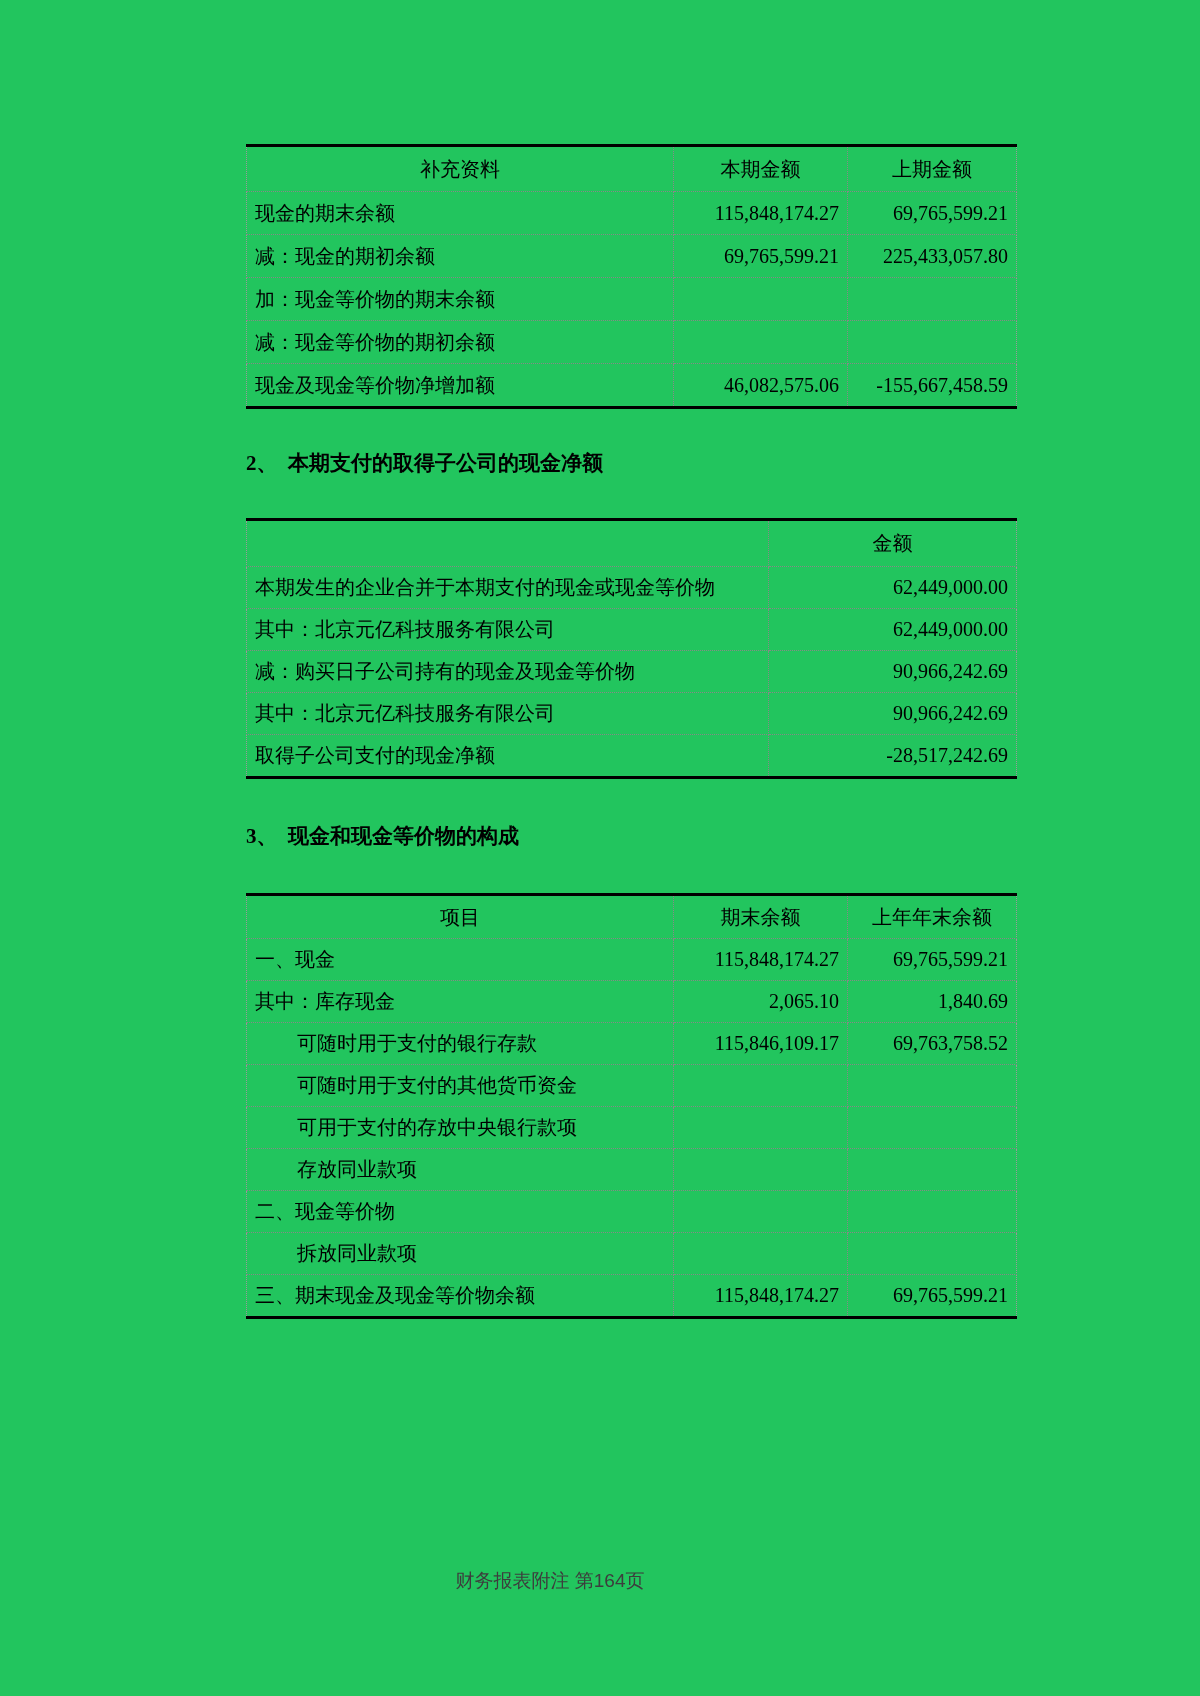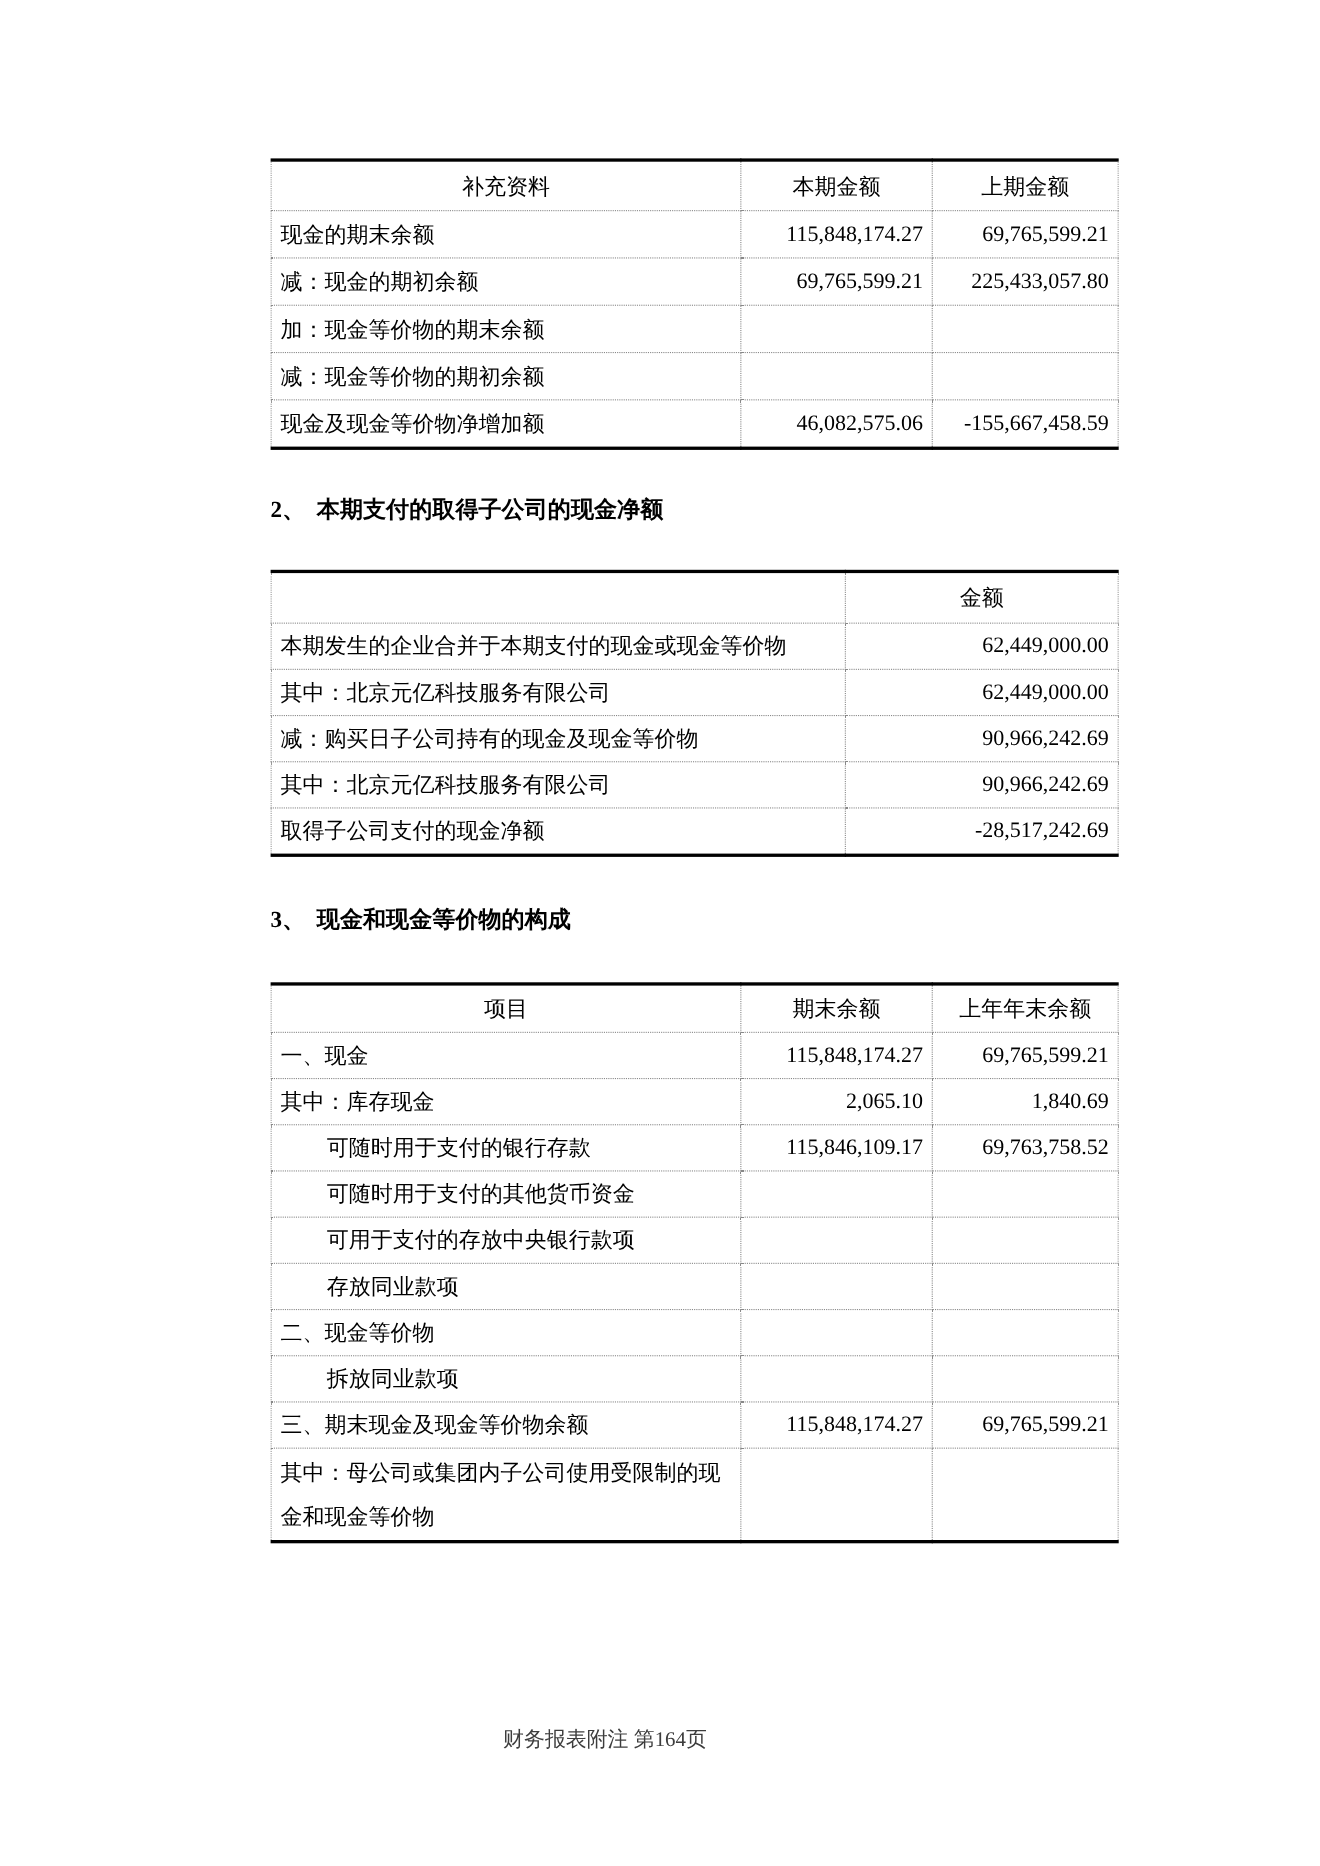--- a/index.html
+++ b/index.html
@@ -1,20 +1,20 @@
 <!DOCTYPE html>
 <html><head>
 <meta charset="utf-8">
 <style>
   html,body { margin:0; padding:0; background:#e8e8e8; }
   .page {
     position:relative;
     width:1200px; height:1696px;
     margin:0 auto;
-    background:#ffffff;
+    background:#22c55e;
     font-family:"Liberation Serif","DejaVu Serif",serif;
     color:#000;
     overflow:hidden;
   }
   .abs { position:absolute; }
 
   table.tbl {
     border-collapse:collapse;
     table-layout:fixed;
     width:770px;
@@ -54,21 +54,21 @@
     font-family:"Liberation Serif","DejaVu Serif",serif;
     white-space:nowrap;
   }
   .h-num { display:inline-block; width:42px; }
 
   .footer {
     left:0; width:1100px;
     text-align:center;
     font-size:19px;
     color:#3d3d3d;
-    font-family:Liberation Serif, serif;
+    font-family:Liberation Sans, sans-serif;
   }
 </style>
 </head>
 <body>
 
 <div class="page">
 
   <table class="tbl t1 abs" style="left:246px; top:144px;">
     <colgroup>
         <col class="c1a">
@@ -206,23 +206,18 @@
       <tr>
         <td class="lab ind">拆放同业款项</td>
         <td class="num"></td>
         <td class="num"></td>
       </tr>
       <tr>
         <td class="lab">三、期末现金及现金等价物余额</td>
         <td class="num">115,848,174.27</td>
         <td class="num">69,765,599.21</td>
       </tr>
-      <tr class="tall">
-        <td class="lab">其中：母公司或集团内子公司使用受限制的现金和现金等价物</td>
-        <td class="num"></td>
-        <td class="num"></td>
-      </tr>
     </tbody>
   </table>
 
   <div class="footer abs" style="top:1568px;">财务报表附注 第164页</div>
 
 </div>
 
 </body></html>

